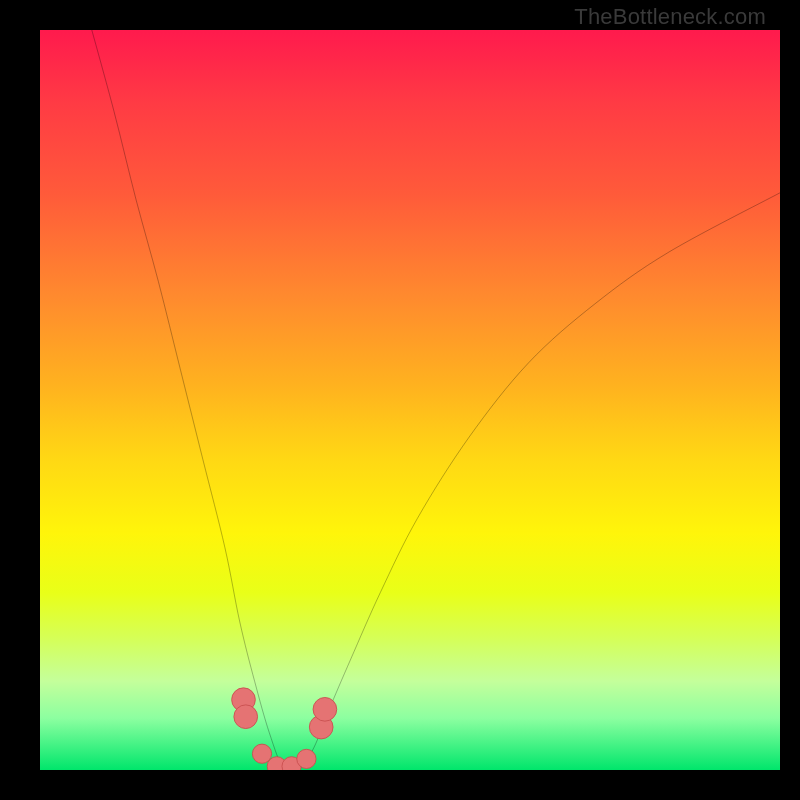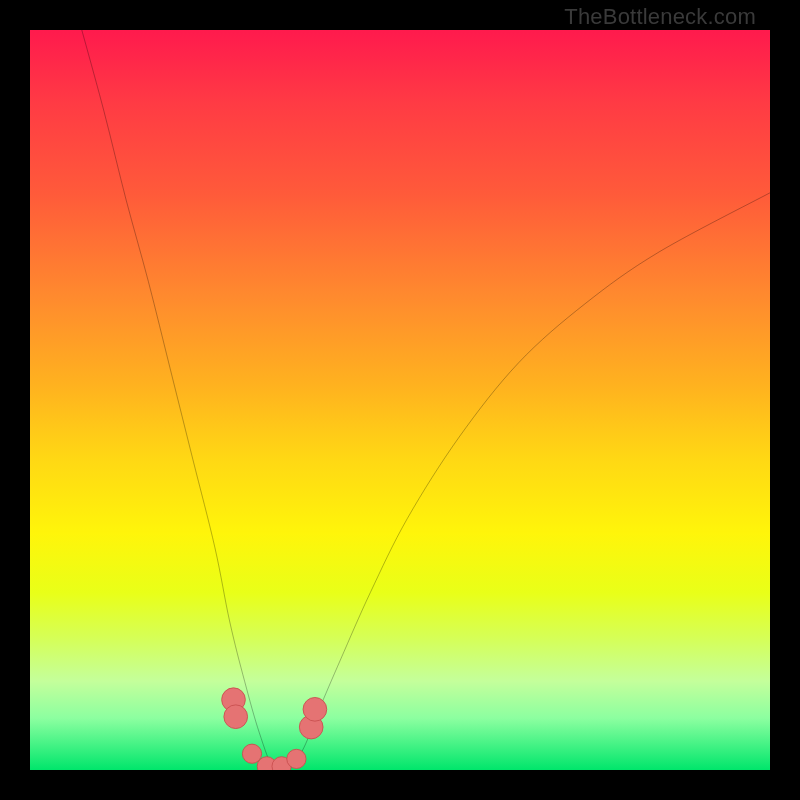--- a/index.html
+++ b/index.html
@@ -6,21 +6,21 @@
     margin: 0;
     padding: 0;
     width: 800px;
     height: 800px;
     overflow: hidden;
     background: #000;
     font-family: Arial, Helvetica, sans-serif;
   }
   .frame {
     position: absolute;
-    left: 0;
+    left: 10px;
     top: 0;
     width: 764px;
     height: 800px;
     background: #000;
   }
   .plot {
     position: absolute;
     left: 30px;
     top: 30px;
     width: 740px;

